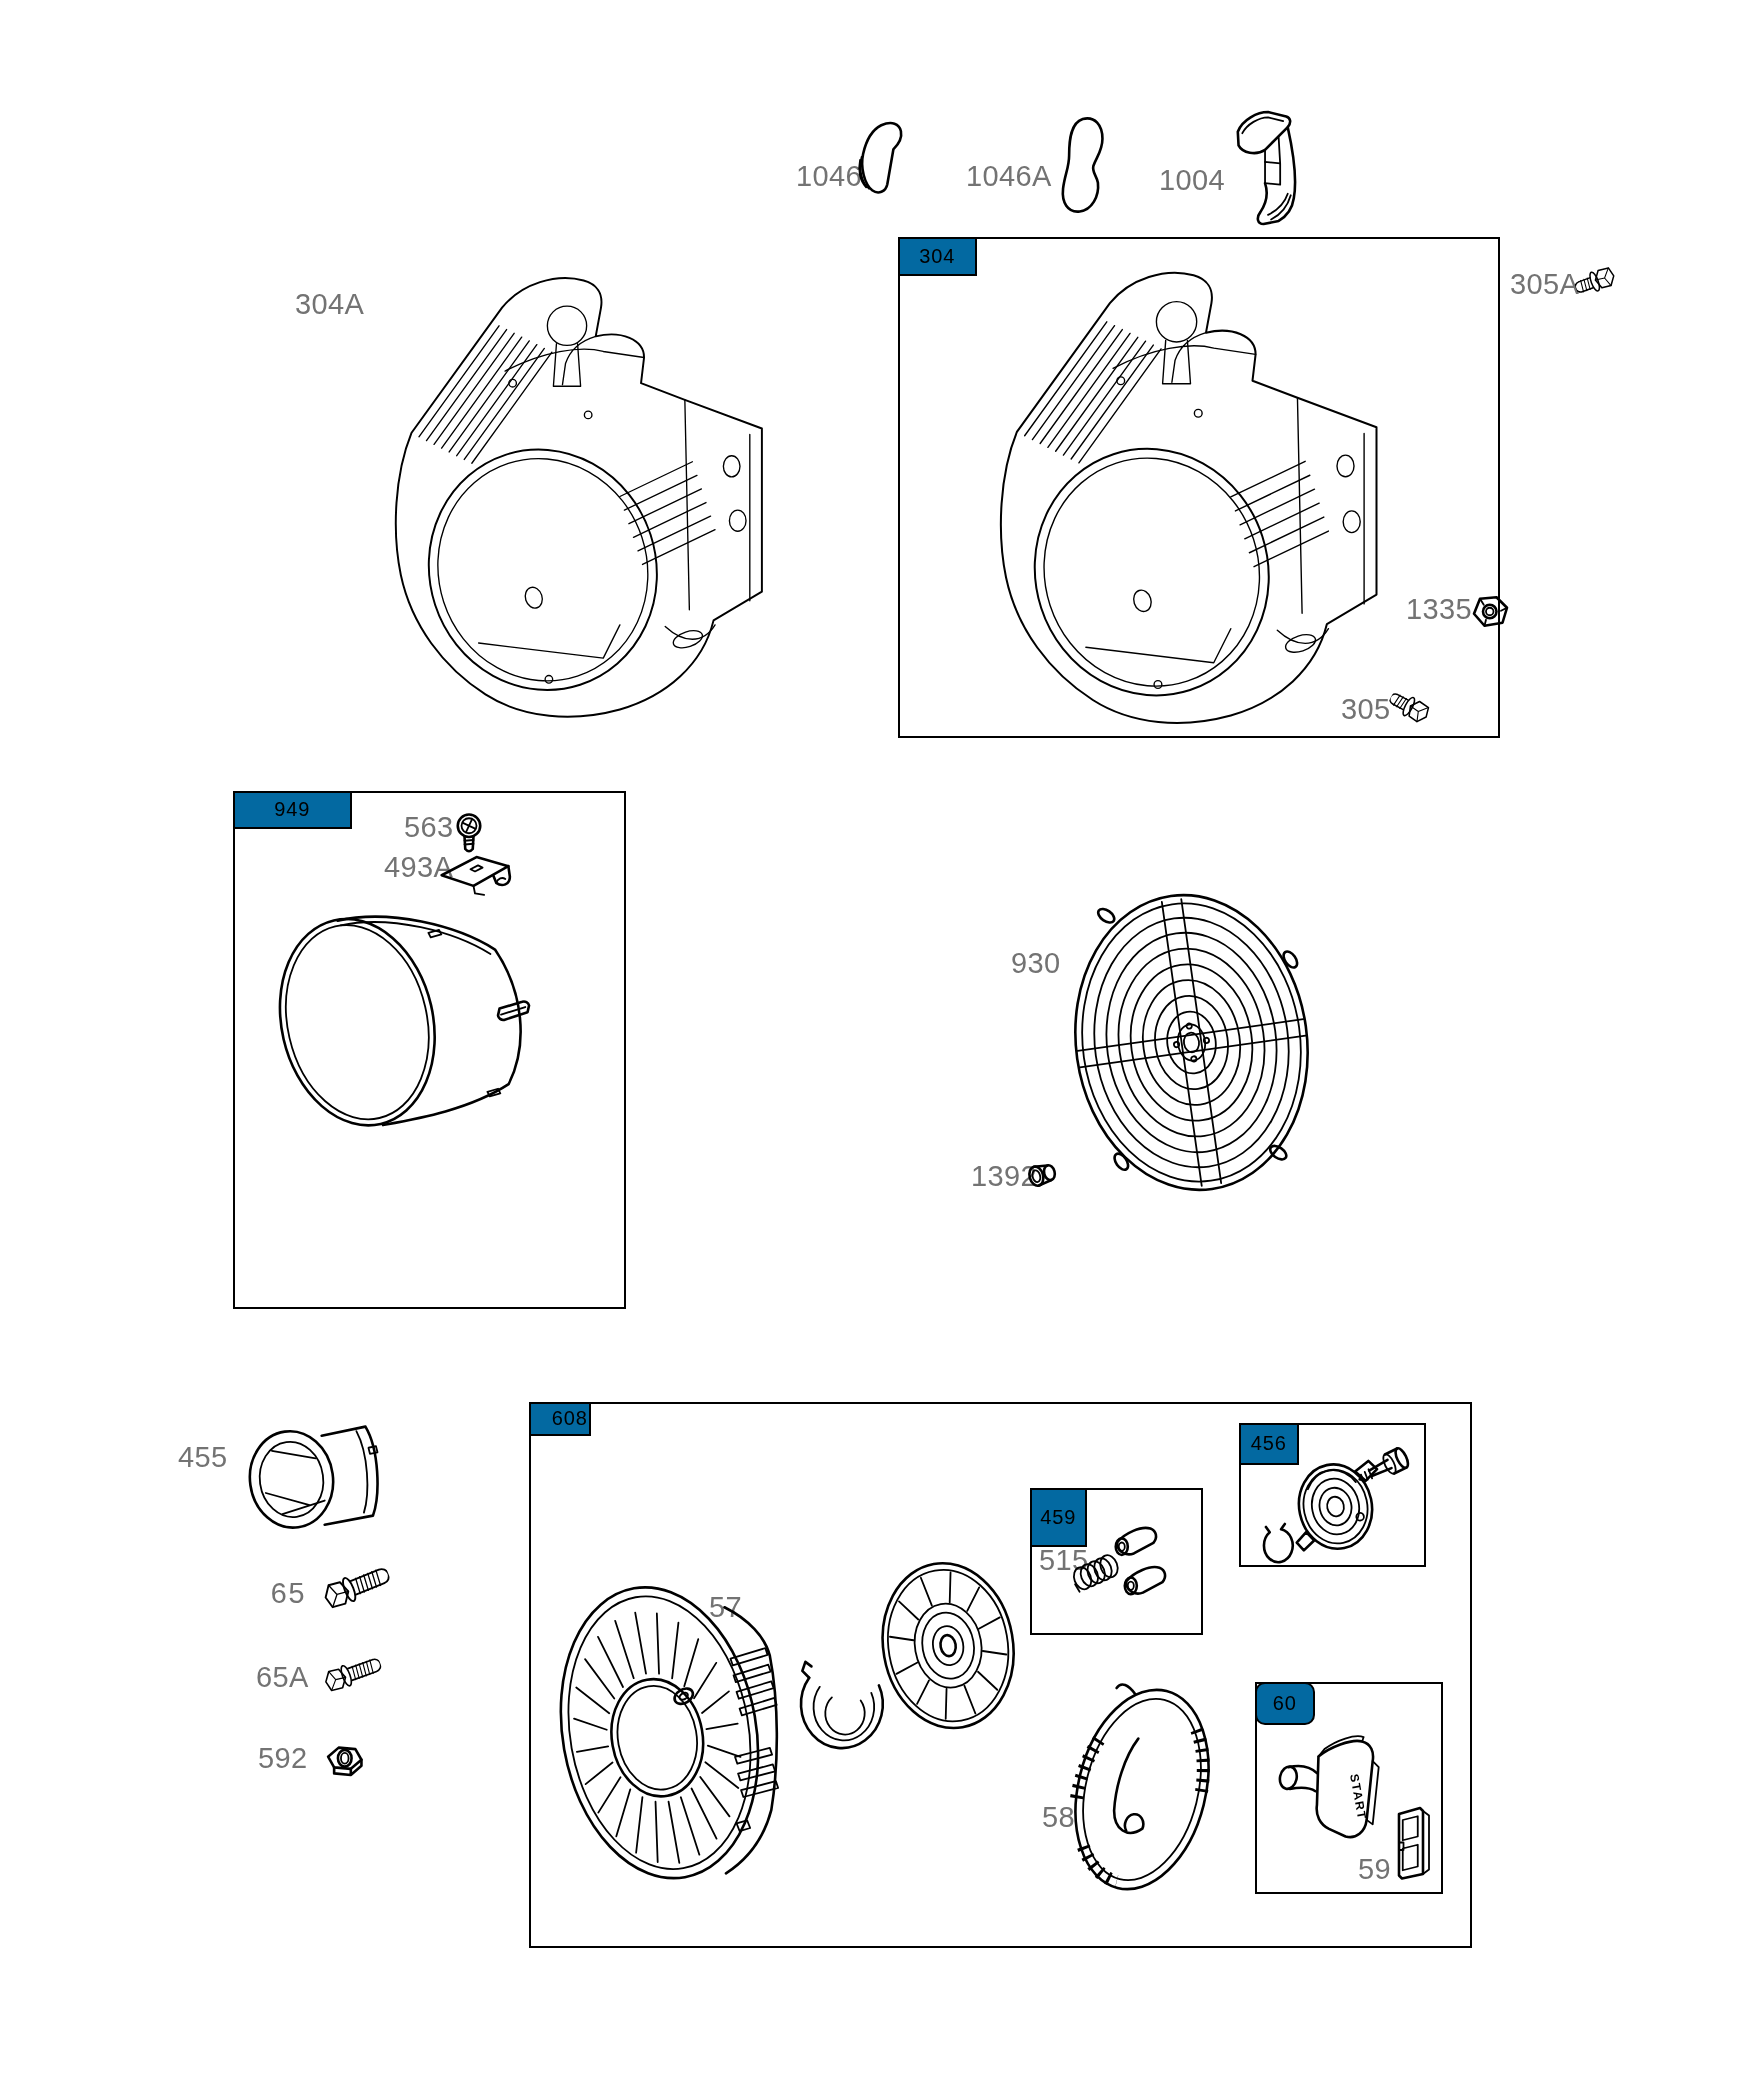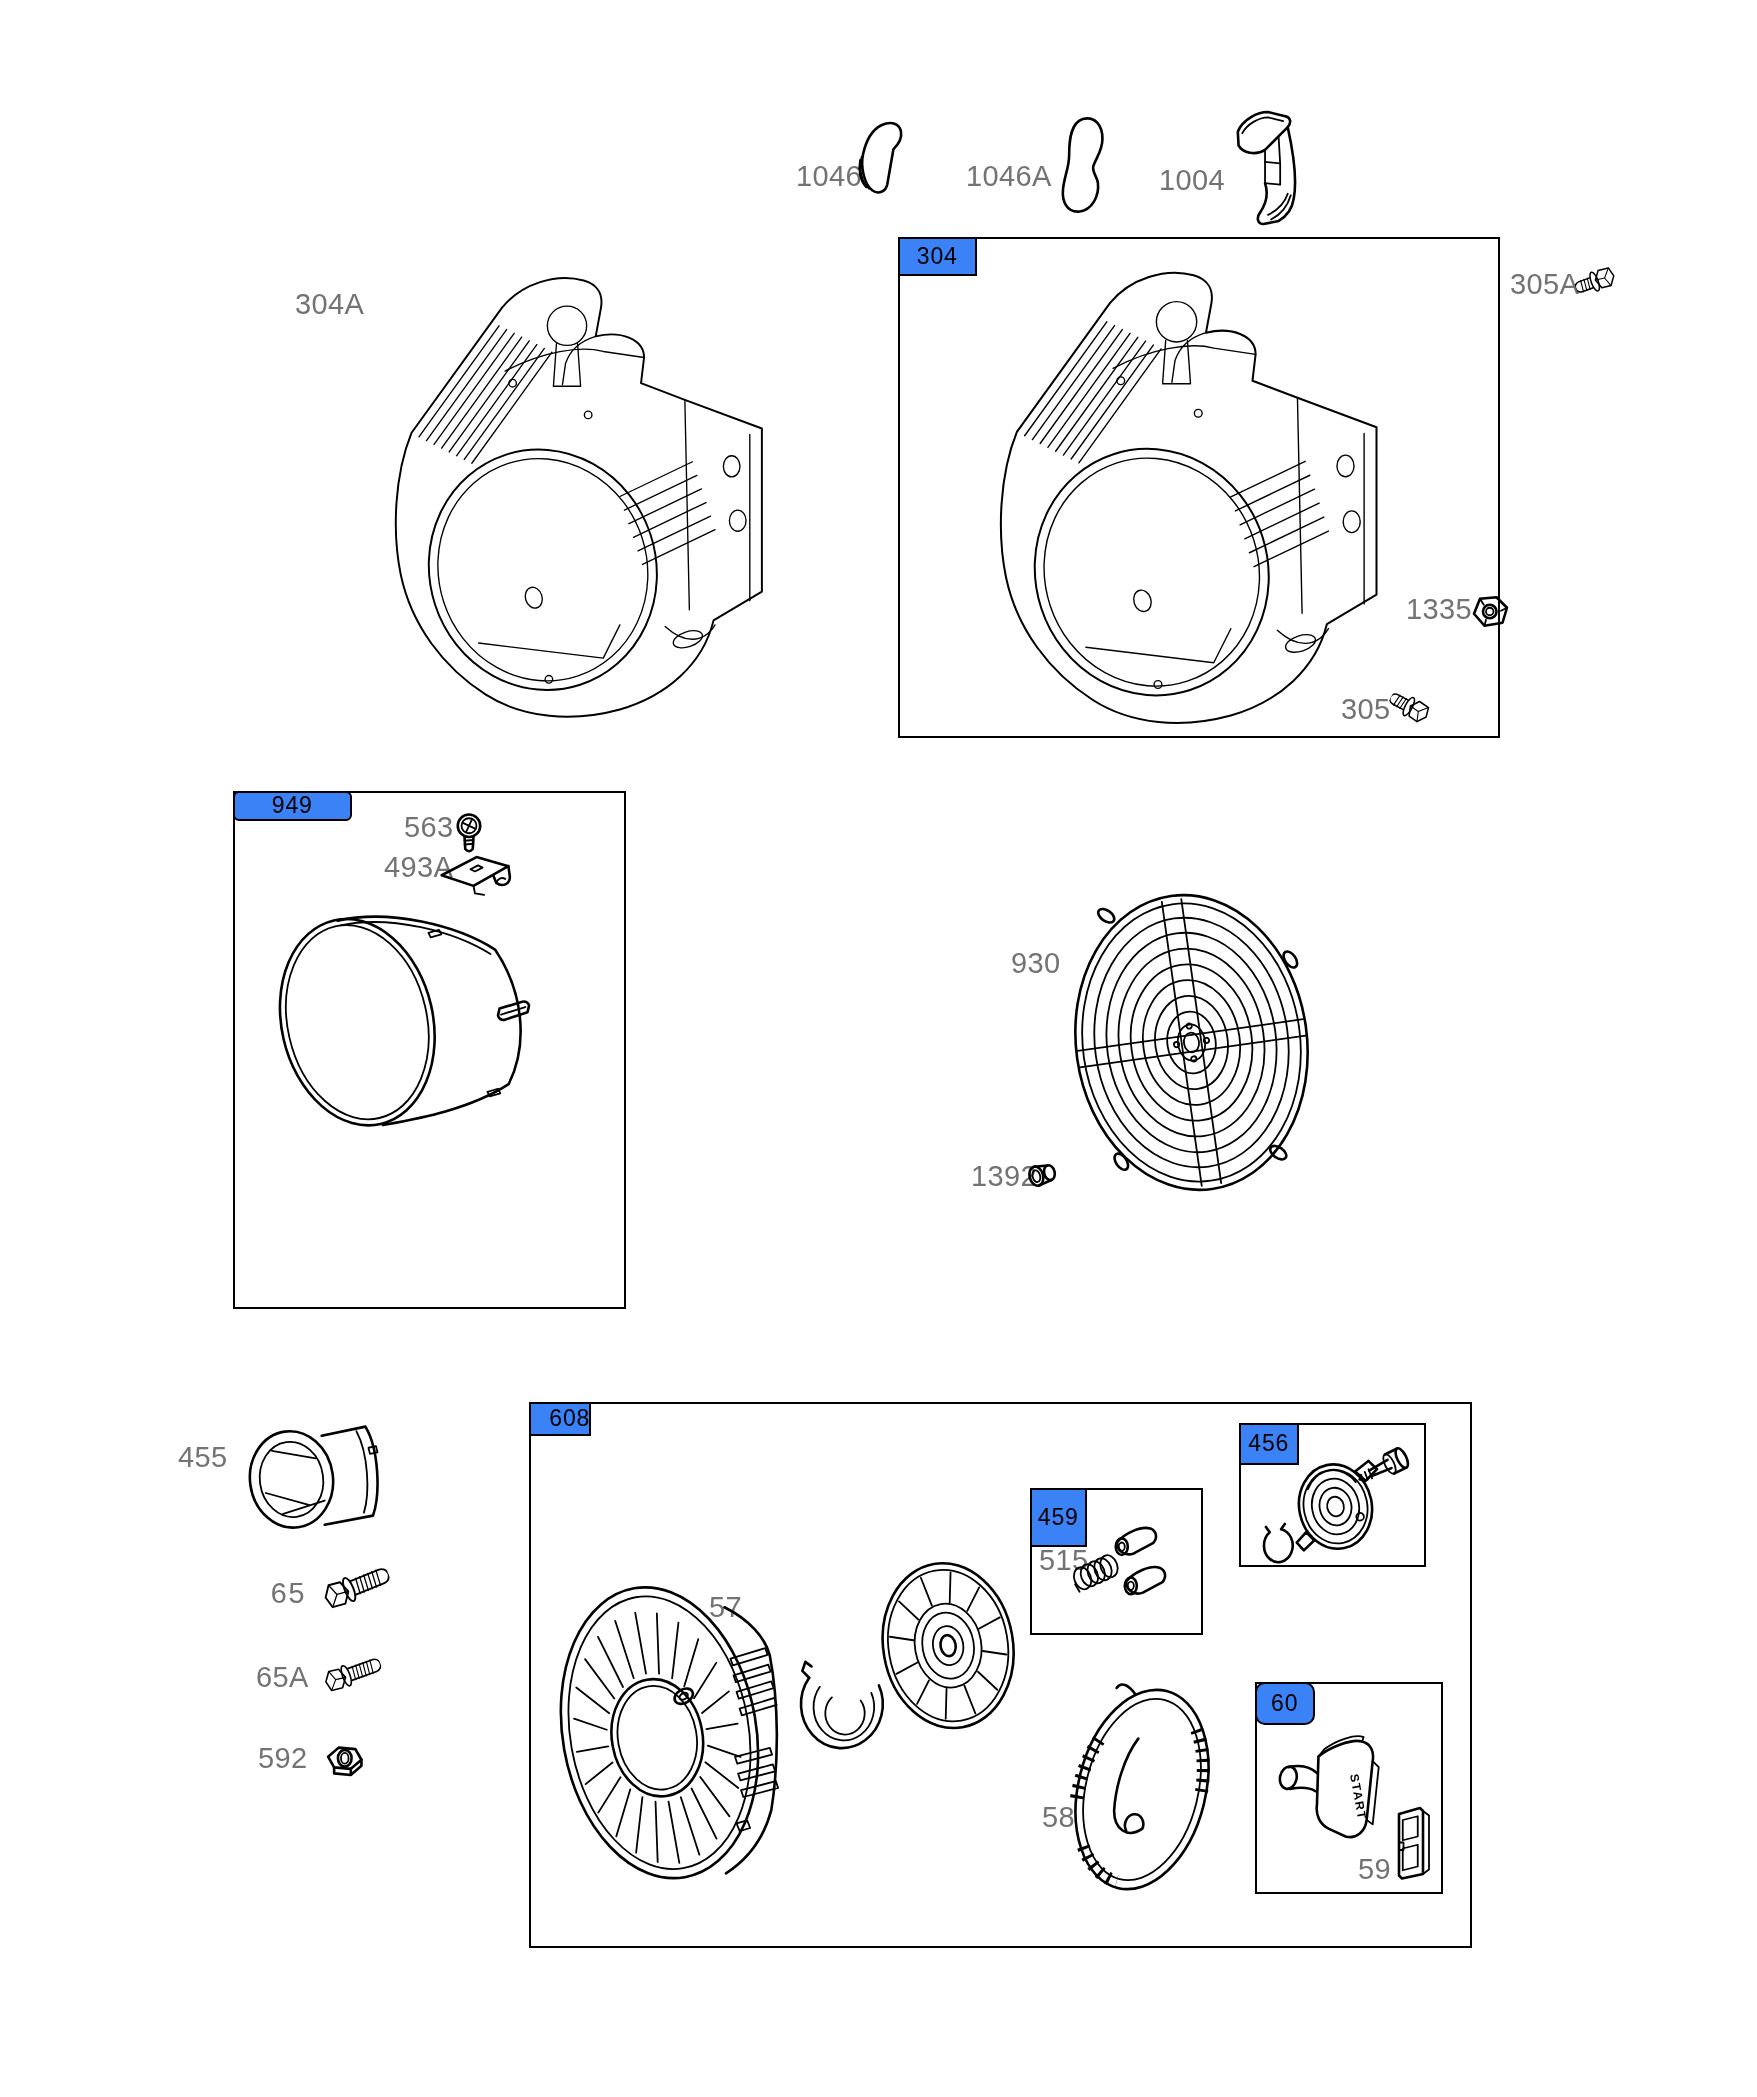--- a/index.html
+++ b/index.html
@@ -2,23 +2,23 @@
 <html style="font-size:12px"><head>
 <meta charset="utf-8">
 <style>
   html,body{margin:0;padding:0;background:#fff;}
   #page{
     position:relative;width:1757px;height:2097px;background:#ffffff;
     font-family:"Liberation Sans",sans-serif;color:#000;overflow:hidden;
   }
   .gbox{position:absolute;border:2.3px solid #000;box-sizing:border-box;background:transparent;}
   .glabel{
-    position:absolute;top:-2.3px;left:-2.3px;border:2.3px solid #000;background:#3b82f6;
+    position:absolute;top:-2.3px;left:-2.3px;border:2.3px solid #000;background:#0369a1;
     display:flex;align-items:center;justify-content:center;
-    font-size:23px;letter-spacing:0.8px;box-sizing:border-box;
+    font-size:20px;letter-spacing:0.8px;box-sizing:border-box;
   }
   .plabel{
     position:absolute;font-size:29px;letter-spacing:0.4px;white-space:nowrap;
     line-height:1;color:#737373;
   }
   svg.draw{position:absolute;overflow:visible;}
   svg.draw *{vector-effect:non-scaling-stroke;}
   .ln{fill:none;stroke:#000;stroke-width:2.6;stroke-linecap:round;stroke-linejoin:round;}
   .fine{fill:none;stroke:#000;stroke-width:1.8;stroke-linecap:round;stroke-linejoin:round;}
   .coil{fill:none;stroke:#000;stroke-width:13;stroke-dasharray:3 7;}
@@ -66,21 +66,21 @@
         <path class="fine" d="M50,18 L48,38 M56,18 L54,38 M62,18 L60,38"></path>
       </symbol>
     </defs>
   </svg>
 
   <div class="gbox" style="left:898px;top:237px;width:602px;height:501px;">
     <div class="glabel" style="width:79px;height:39px;">304</div>
   </div>
 
   <div class="gbox" style="left:233px;top:791px;width:393px;height:518px;">
-    <div class="glabel" style="width:119px;height:30px;border-radius:6px;">949</div>
+    <div class="glabel" style="width:119px;height:38px;">949</div>
   </div>
 
   <div class="gbox" style="left:529px;top:1402px;width:943px;height:546px;">
     <div class="glabel" style="width:62px;height:34px;padding-left:20px;">608</div>
   </div>
 
   <div class="gbox" style="left:1030px;top:1488px;width:173px;height:147px;">
     <div class="glabel" style="width:57px;height:59px;">459</div>
   </div>
 

